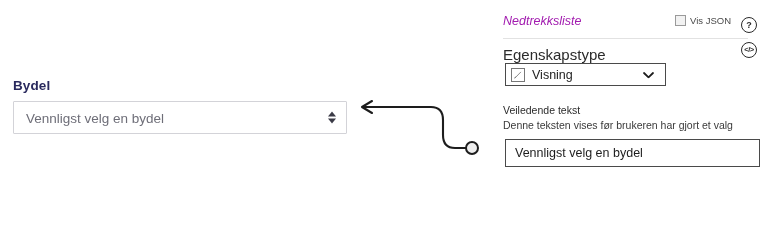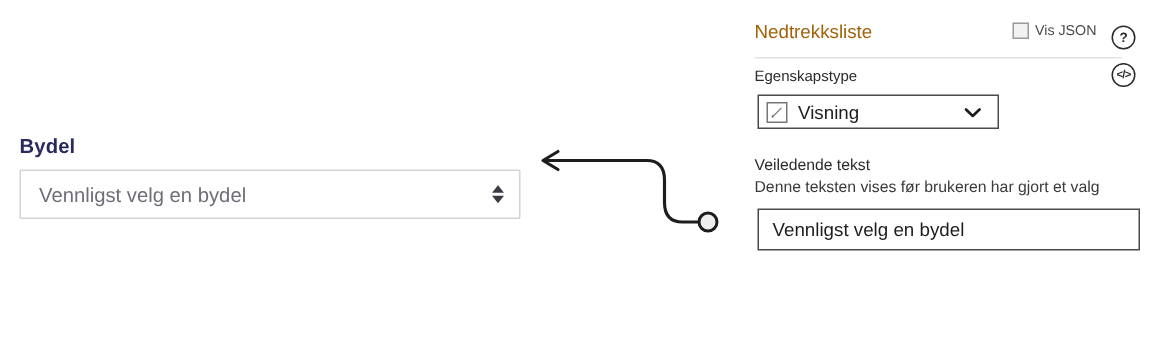--- a/index.html
+++ b/index.html
@@ -13,21 +13,21 @@
     position: relative;
     overflow: hidden;
     font-family: "Liberation Sans", sans-serif;
     -webkit-font-smoothing: antialiased;
   }
 
   
   #preview-pane {
     position: absolute;
     left: 0;
-    top: 16px;
+    top: 4px;
     width: 360px;
     height: 177px;
     text-decoration: underline;
   }
   #field-label {
     position: absolute;
     left: 13px;
     top: 74px;
     font-size: 13.5px;
     font-weight: bold;
@@ -99,22 +99,23 @@
     left: 0;
     top: 14px;
     width: 228px;
     height: 18px;
   }
   #panel-title {
     position: absolute;
     left: 0;
     top: 0;
     font-size: 12.5px;
-    color: #a16207;
-    white-space: nowrap;
+    color: #a21caf;
+    white-space: nowrap;
+    font-style: italic;
   }
   #json-toggle-group {
     position: absolute;
     right: 0;
     top: 1px;
     display: flex;
     align-items: flex-start;
     gap: 4px;
   }
   #json-checkbox {
@@ -134,21 +135,21 @@
     left: 0;
     top: 38px;
     width: 245px;
     height: 1px;
     background: #e2e2e2;
   }
   #prop-type-label {
     position: absolute;
     left: 0;
     top: 46px;
-    font-size: 10px;
+    font-size: 15px;
     color: #2b2b2b;
     white-space: nowrap;
   }
   #prop-type-select {
     position: absolute;
     left: 2px;
     top: 63px;
     width: 161px;
     height: 23px;
     box-sizing: border-box;

